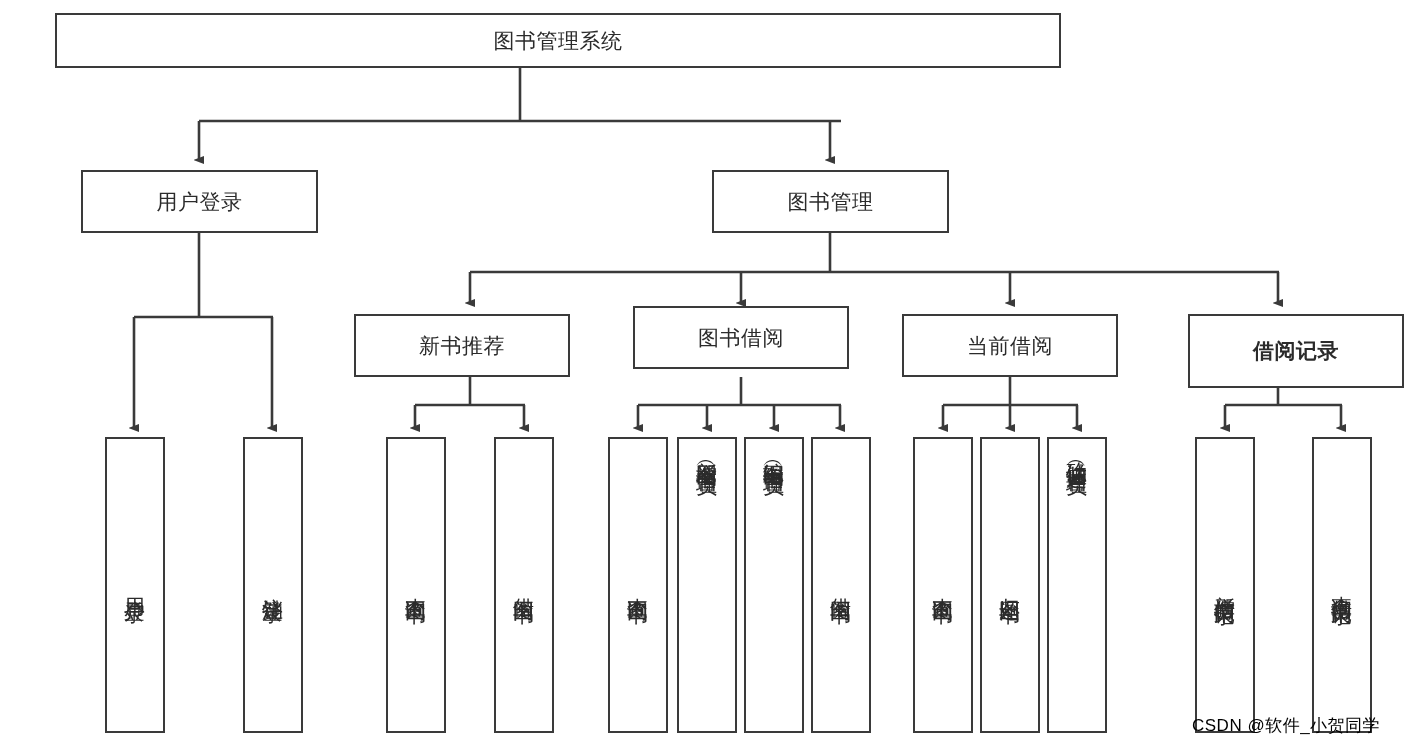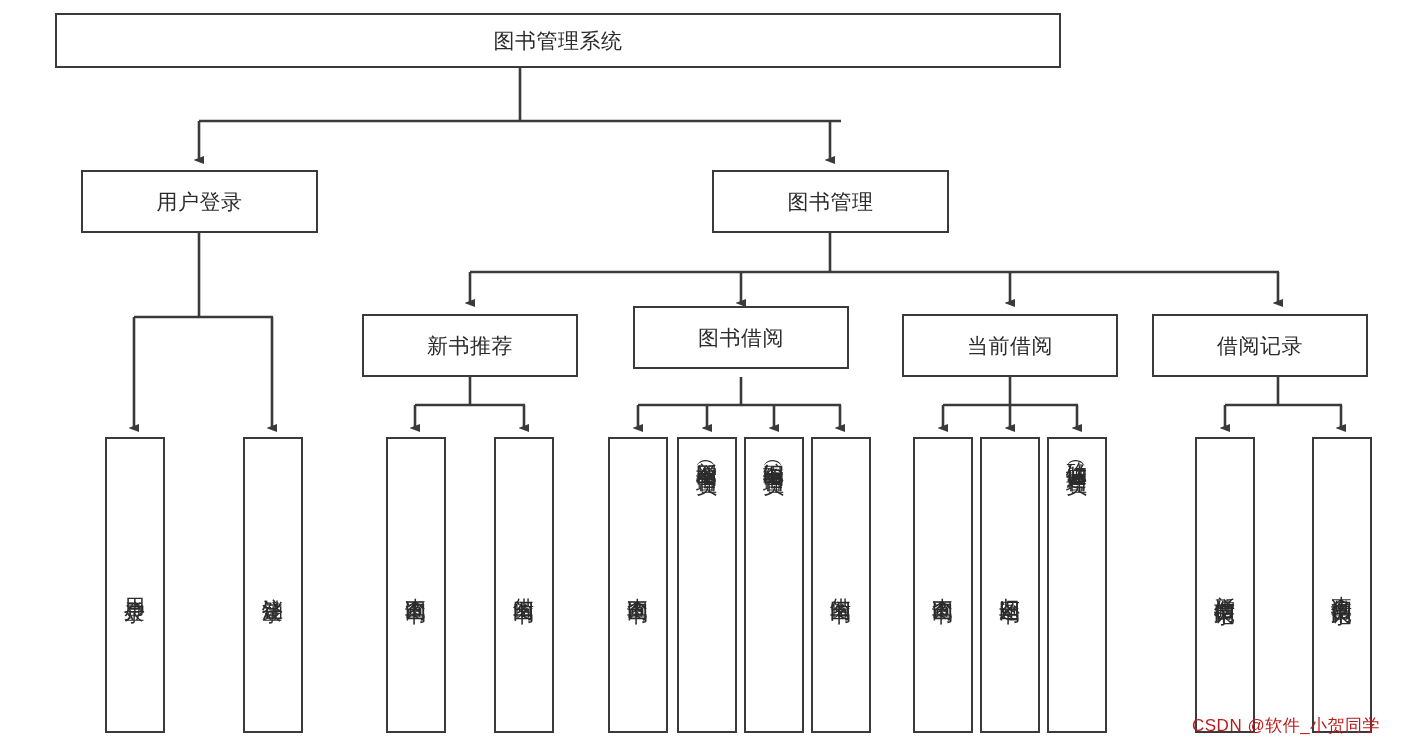--- a/index.html
+++ b/index.html
@@ -56,21 +56,21 @@
     align-items: flex-start;
     justify-content: center;
     padding-top: 6px;
   }
   .node.leaf-centered {
     align-items: center;
     padding-top: 0;
   }
   .watermark {
     position: absolute;
-    color: #b91c1c;
+    color: #000000;
     font-size: 17px;
     white-space: nowrap;
     letter-spacing: 0.5px;
     pointer-events: none;
   }
 </style>
 </head>
 <body>
 
 <div id="diagram-root">
@@ -129,30 +129,30 @@
     <span class="node-label">图书管理系统</span>
   </div>
 
   <div class="node" style="left:81px; top:170px; width:237px; height:63px;">
     <span class="node-label">用户登录</span>
   </div>
   <div class="node" style="left:712px; top:170px; width:237px; height:63px;">
     <span class="node-label">图书管理</span>
   </div>
 
-  <div class="node" style="left:362px; top:314px; width:216px; height:63px;">
+  <div class="node" style="left:354px; top:314px; width:216px; height:63px;">
     <span class="node-label">新书推荐</span>
   </div>
   <div class="node" style="left:633px; top:306px; width:216px; height:63px;">
     <span class="node-label">图书借阅</span>
   </div>
   <div class="node" style="left:902px; top:314px; width:216px; height:63px;justify-content:center;">
     <span class="node-label">当前借阅</span>
   </div>
-  <div class="node" style="left:1152px; top:314px; width:216px; height:63px;">
+  <div class="node" style="left:1188px; top:314px; width:216px; height:74px;font-weight:bold;">
     <span class="node-label">借阅记录</span>
   </div>
 
   <div class="node vertical leaf-centered" style="left:105px; top:437px; width:60px; height:296px;">
     <span class="node-label">用户登录</span>
   </div>
   <div class="node vertical leaf-centered" style="left:243px; top:437px; width:60px; height:296px;">
     <span class="node-label">注销登录</span>
   </div>
 

